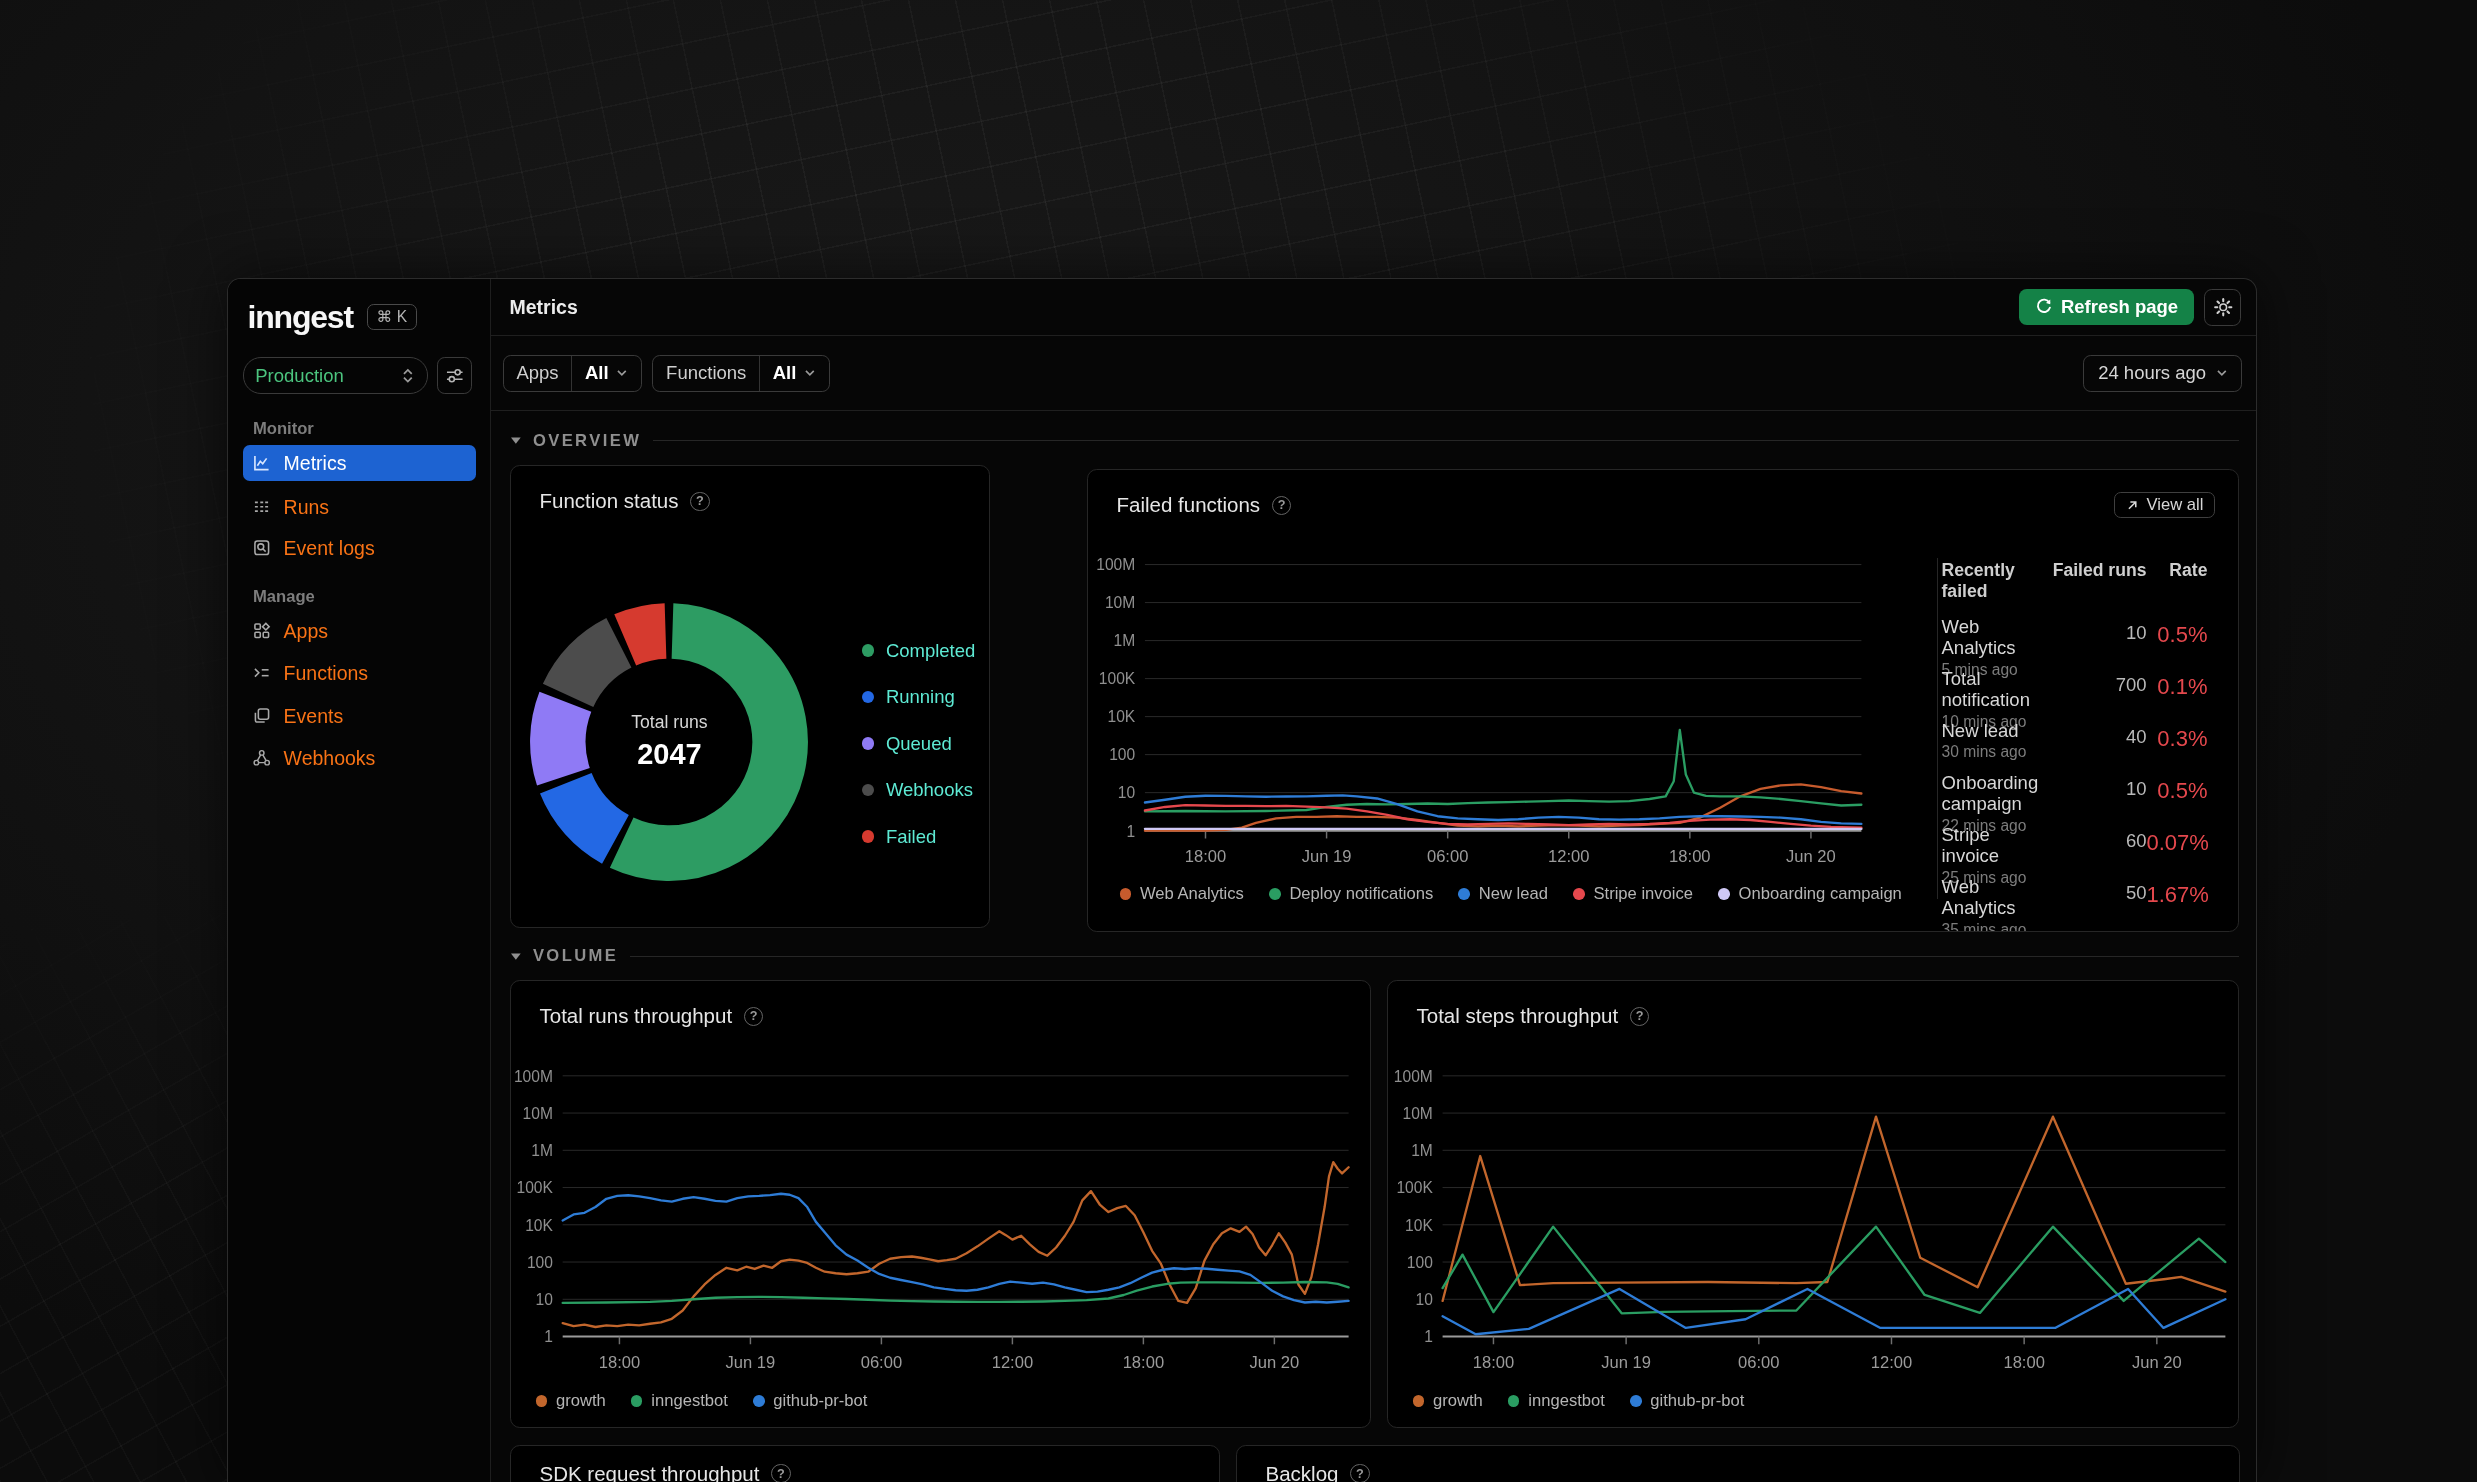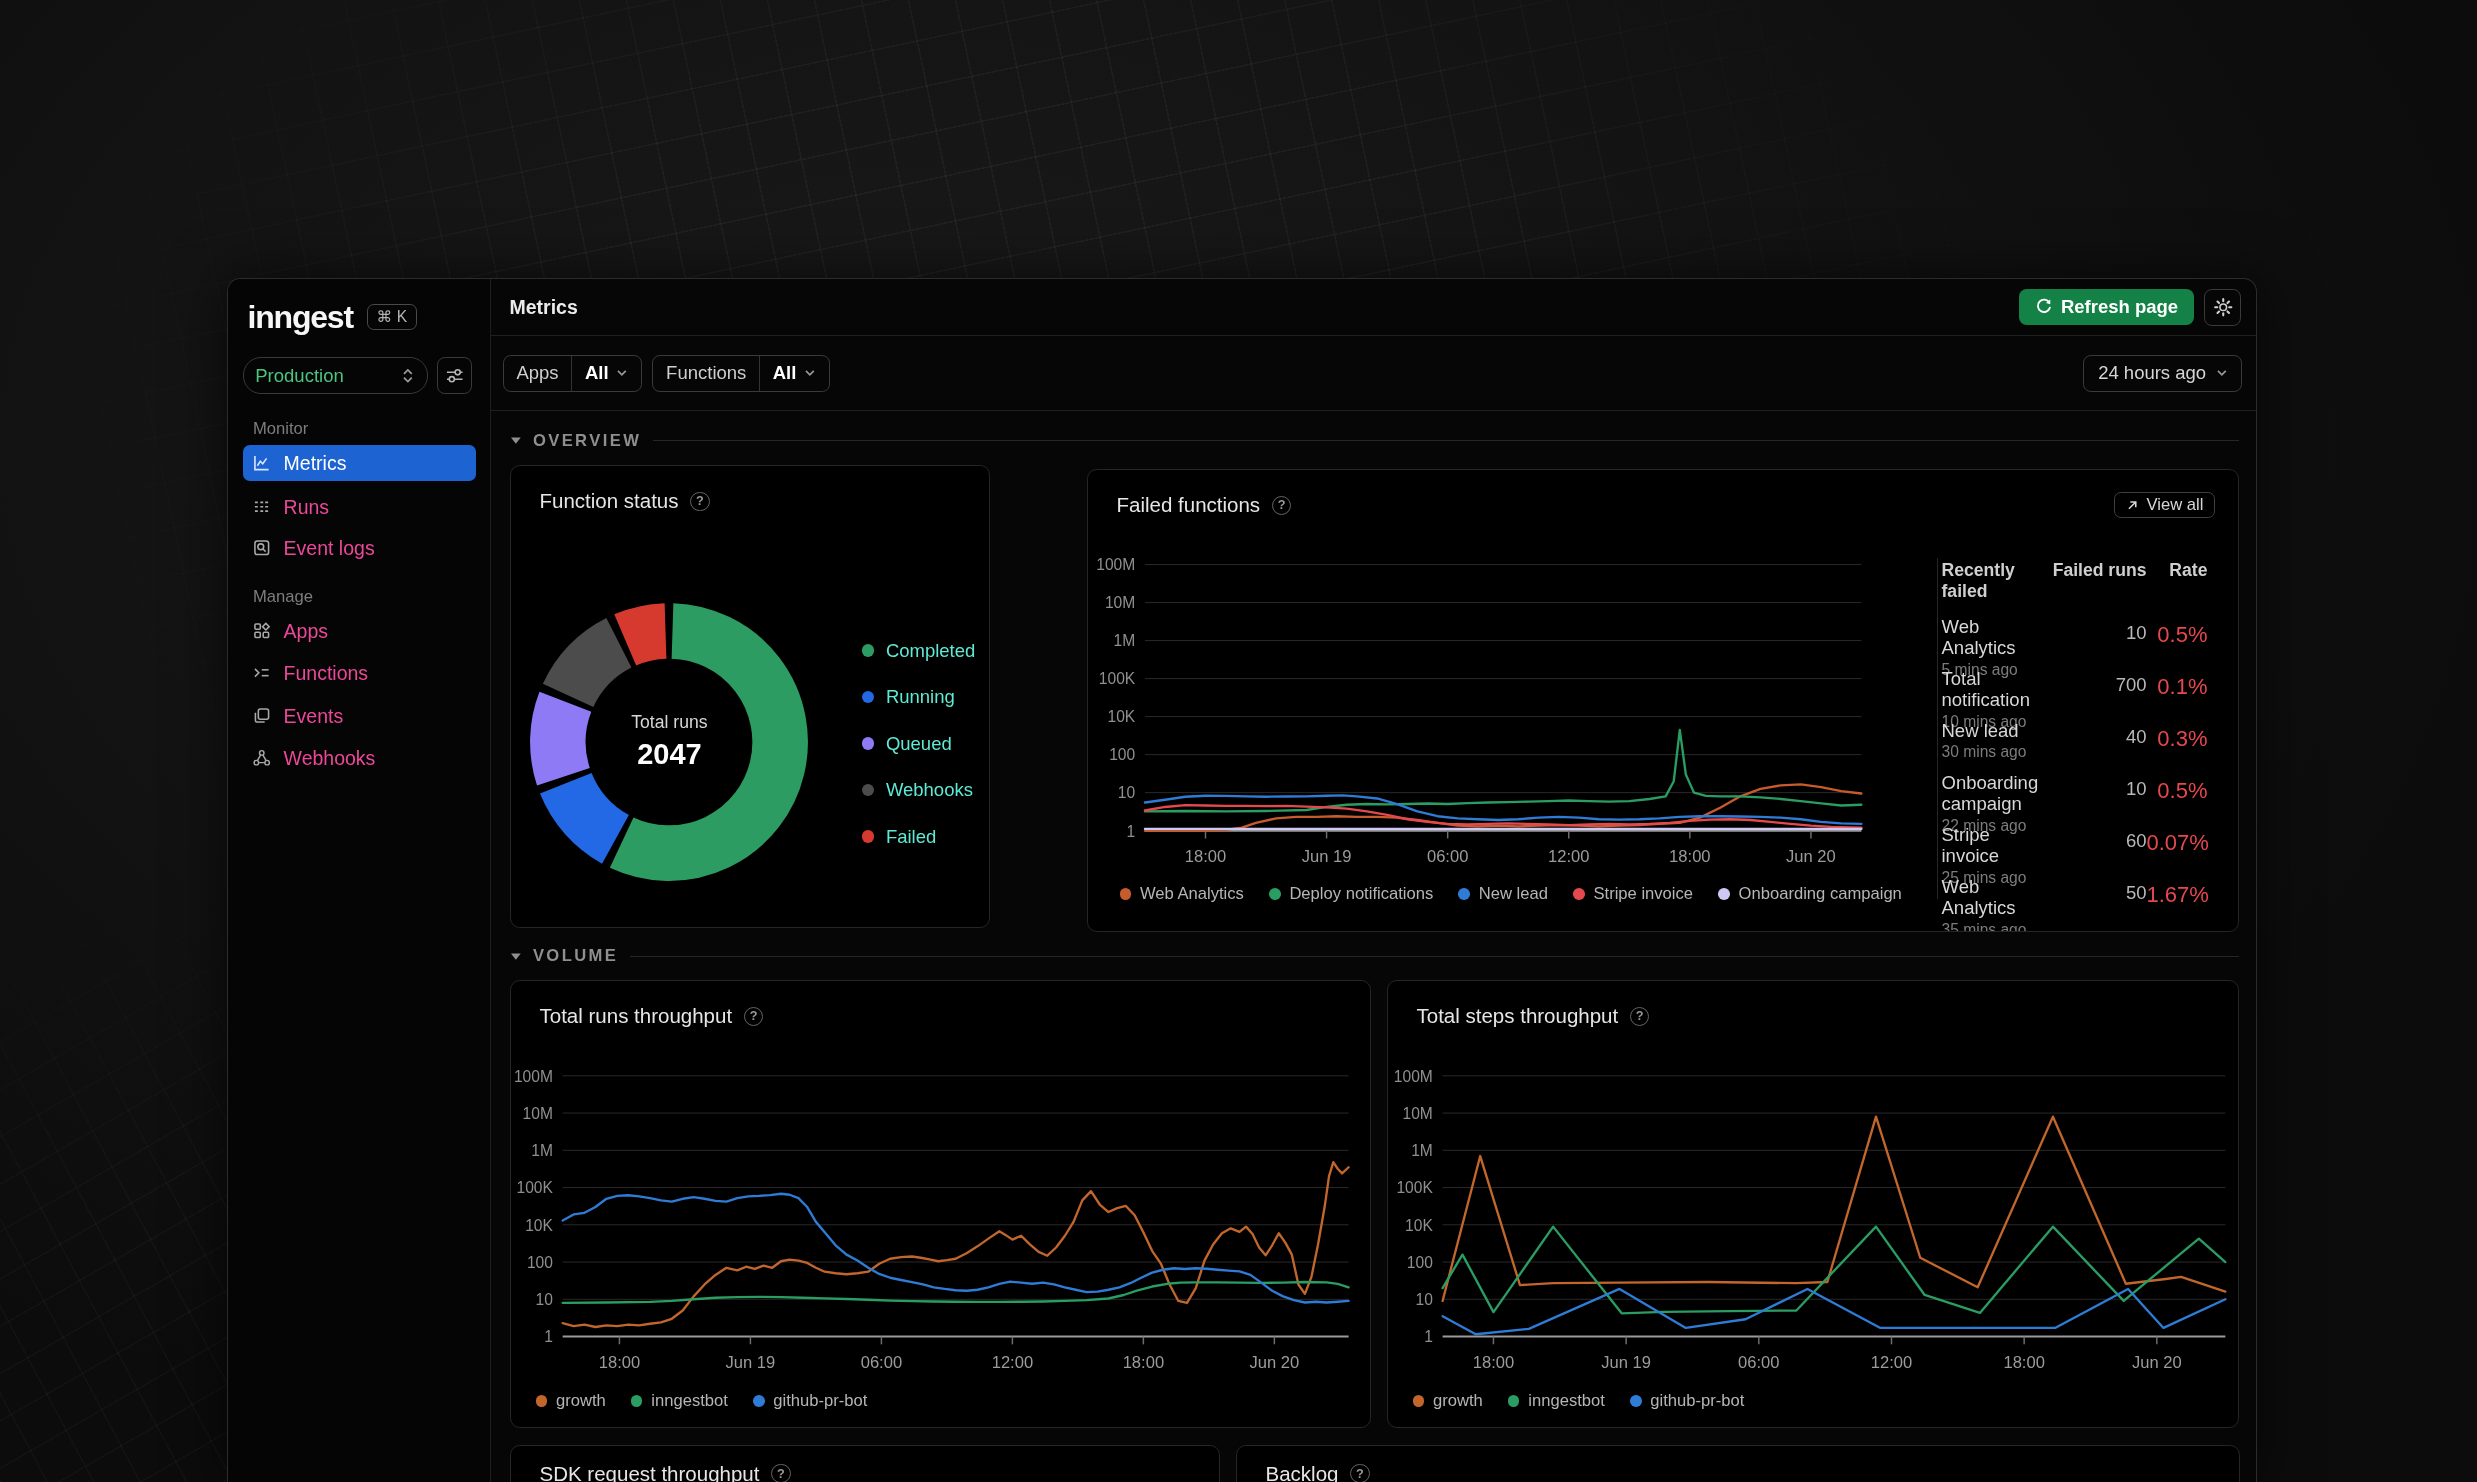--- a/index.html
+++ b/index.html
@@ -33,23 +33,23 @@
   .logo-row{position:absolute;left:19.5px;top:19.5px;display:flex;align-items:center;gap:13.7px}
   .logo{font-size:32px;font-weight:800;letter-spacing:-1.2px;color:#f7f7f7}
   .kbd-chip{display:flex;align-items:center;gap:4.9px;border:1px solid #4a4a4a;border-radius:6.8px;
     padding:2.9px 8.8px;color:#b4b4b4;font-size:15.6px}
   .env-row{position:absolute;left:14.6px;top:78px;display:flex;gap:9.8px}
   .env-select{width:185px;height:37px;border:1px solid #3a3a3a;border-radius:18px;display:flex;
     align-items:center;padding:0 11.7px;box-sizing:border-box}
   .env-select .val{color:#4cc57f;font-size:18.5px;flex:1}
   .icon-btn{width:35px;height:37px;border:1px solid #3a3a3a;border-radius:7.8px;display:flex;
     align-items:center;justify-content:center;box-sizing:border-box;background:transparent}
-  .side-label{position:absolute;left:25px;color:#7d7d7d;font-size:16.6px;font-weight:400}
+  .side-label{position:absolute;left:25px;color:#7d7d7d;font-size:16.6px;font-weight:700}
   .nav-item{position:absolute;left:14.6px;width:233px;height:36px;border-radius:6.8px;display:flex;
-    align-items:center;gap:11.7px;padding:0 9.8px;box-sizing:border-box;color:#ec4899;font-size:19.5px}
+    align-items:center;gap:11.7px;padding:0 9.8px;box-sizing:border-box;color:#f97316;font-size:19.5px}
   .nav-item.active{background:#1d63d2;color:#fff}
   .nav-item svg{flex:0 0 auto}
 
   
   .main{position:absolute;left:262px;top:0;right:0;bottom:0}
   .topbar{position:absolute;left:0;top:0;right:0;height:57px;border-bottom:1px solid #1f1f1f;
     display:flex;align-items:center;padding:0 14.6px 0 19.5px;box-sizing:border-box}
   .topbar .title{font-size:19.5px;font-weight:600;color:#ececec;flex:1}
   .btn-green{height:36px;border:none;border-radius:7.8px;background:#148247;color:#fff;font-size:18.5px;
     font-weight:600;display:flex;align-items:center;gap:8.8px;padding:0 15.6px;font-family:inherit}

